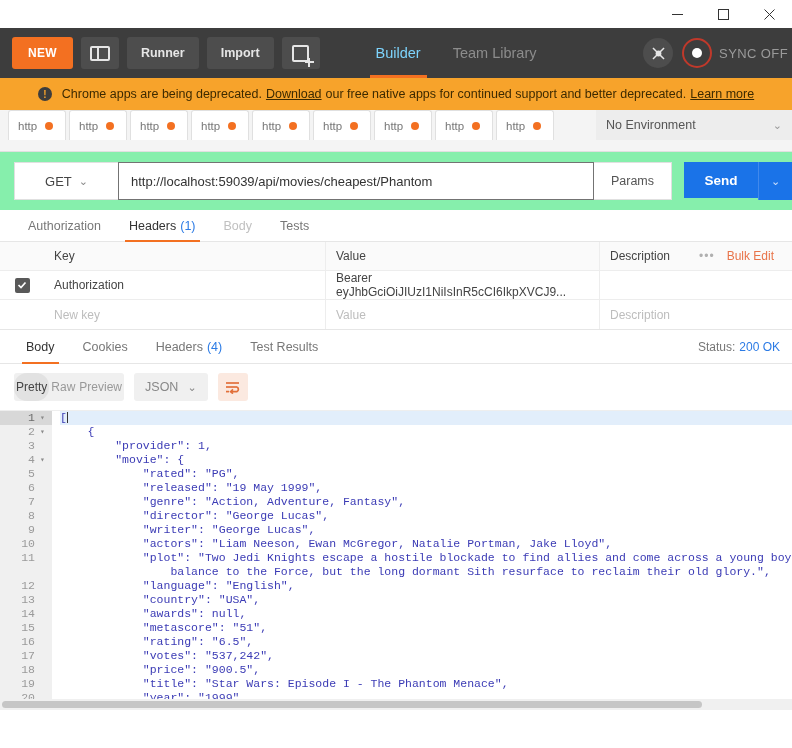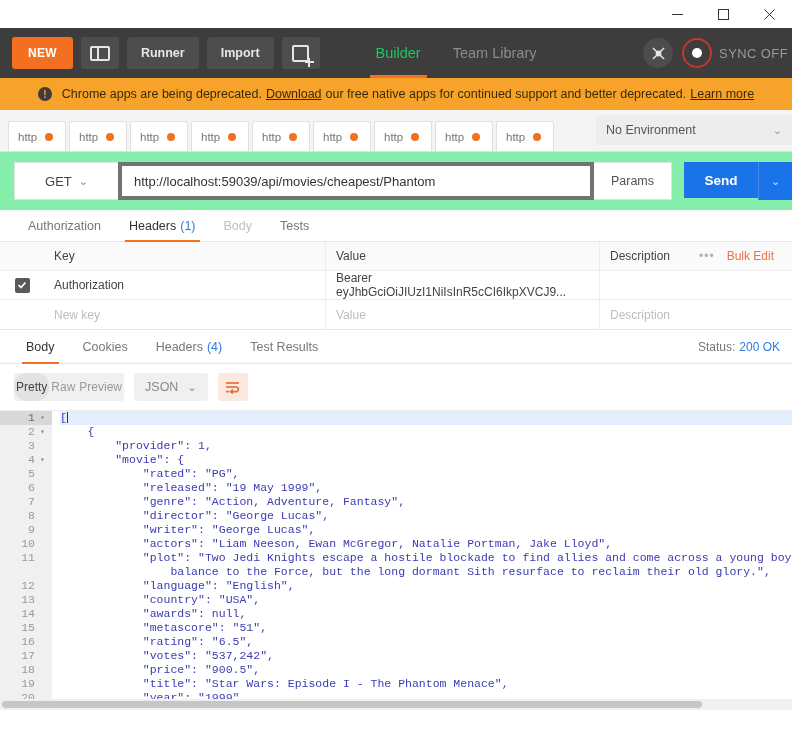--- a/index.html
+++ b/index.html
@@ -41,21 +41,21 @@
   .newtab-glyph { width: 17px; height: 17px; border: 2px solid #e6e6e6; border-radius: 2px; position: relative; }
   .newtab-glyph::before { content:""; position:absolute; right:-7px; bottom:-3px; width:9px; height:2px; background:#e6e6e6;}
   .newtab-glyph::after  { content:""; position:absolute; right:-3px; bottom:-7px; width:2px; height:9px; background:#e6e6e6;}
   .newtab-wrap { position: relative; }
 
   .maintabs { display: flex; align-items: stretch; height: 50px; margin-left: 32px; }
   .maintab {
     display: flex; align-items: center; padding: 0 16px;
     color: #8c8c8c; font-size: 14.5px; cursor: pointer; position: relative;
   }
-  .maintab.active { color: #22c55e; }
+  .maintab.active { color: #7dd3fc; }
   .maintab.active::after {
     content: ""; position: absolute; left: 10px; right: 10px; bottom: 0;
     height: 3px; background: #f37021;
   }
 
   .hright { margin-left: auto; display: flex; align-items: center; padding-right: 4px; }
   .circbtn {
     width: 30px; height: 30px; border-radius: 50%; background: #4d4d4d;
     display: flex; align-items: center; justify-content: center; margin-right: 9px;
     cursor: pointer;
@@ -77,21 +77,21 @@
   .banner-icon {
     width: 14px; height: 14px; border-radius: 50%; background: #3d3d3d;
     color: #f7a32b; font-size: 10px; font-weight: bold;
     display: inline-flex; align-items: center; justify-content: center;
     margin-right: 6px; flex: none;
   }
   .banner a { color: #3d2a00; text-decoration: underline; cursor: pointer; }
 
   
   .tabstrip {
-    height: 42px; background: #f4f4f4; display: flex; align-items: flex-end;
+    height: 42px; background: #f4f4f4; display: flex; align-items: flex-start;
     border-bottom: 1px solid #e0e0e0; position: relative;
   }
   .reqtabs { display: flex; align-items: flex-end; padding-left: 8px; gap: 3px; }
   .reqtab {
     height: 30px; min-width: 58px; background: #fff;
     border: 1px solid #e0e0e0; border-bottom: none;
     border-radius: 3px 3px 0 0;
     display: flex; align-items: center; gap: 8px;
     padding: 0 9px; font-size: 11.5px; color: #777; cursor: pointer;
   }
@@ -105,21 +105,21 @@
   .envselect .chev { margin-left: auto; color: #999; font-size: 11px; }
 
   
   .urlbar { padding: 10px 0 10px 14px; display: flex; align-items: stretch; background:#86efac; }
   .methodbox {
     width: 104px; height: 38px; border: 1px solid #e0e0e0; border-right: none;
     background: #fff; display: flex; align-items: center; justify-content: center;
     gap: 7px; font-size: 13px; color: #444; cursor: pointer;
   }
   .urlinput {
-    flex: 1; height: 38px; border: 4px solid #737373; background: #fff;
+    flex: 1; height: 38px; border: 1px solid #737373; background: #fff;
     display: flex; align-items: center; padding: 0 12px;
     font-size: 13px; color: #333; overflow: hidden; white-space: nowrap;
   }
   .paramsbtn {
     width: 78px; height: 38px; border: 1px solid #e0e0e0; border-left: none;
     background: #fff; display: flex; align-items: center; justify-content: center;
     font-size: 12.5px; color: #555; cursor: pointer;
   }
   .sendwrap { display: flex; margin-left: 12px; }
   .sendbtn {

